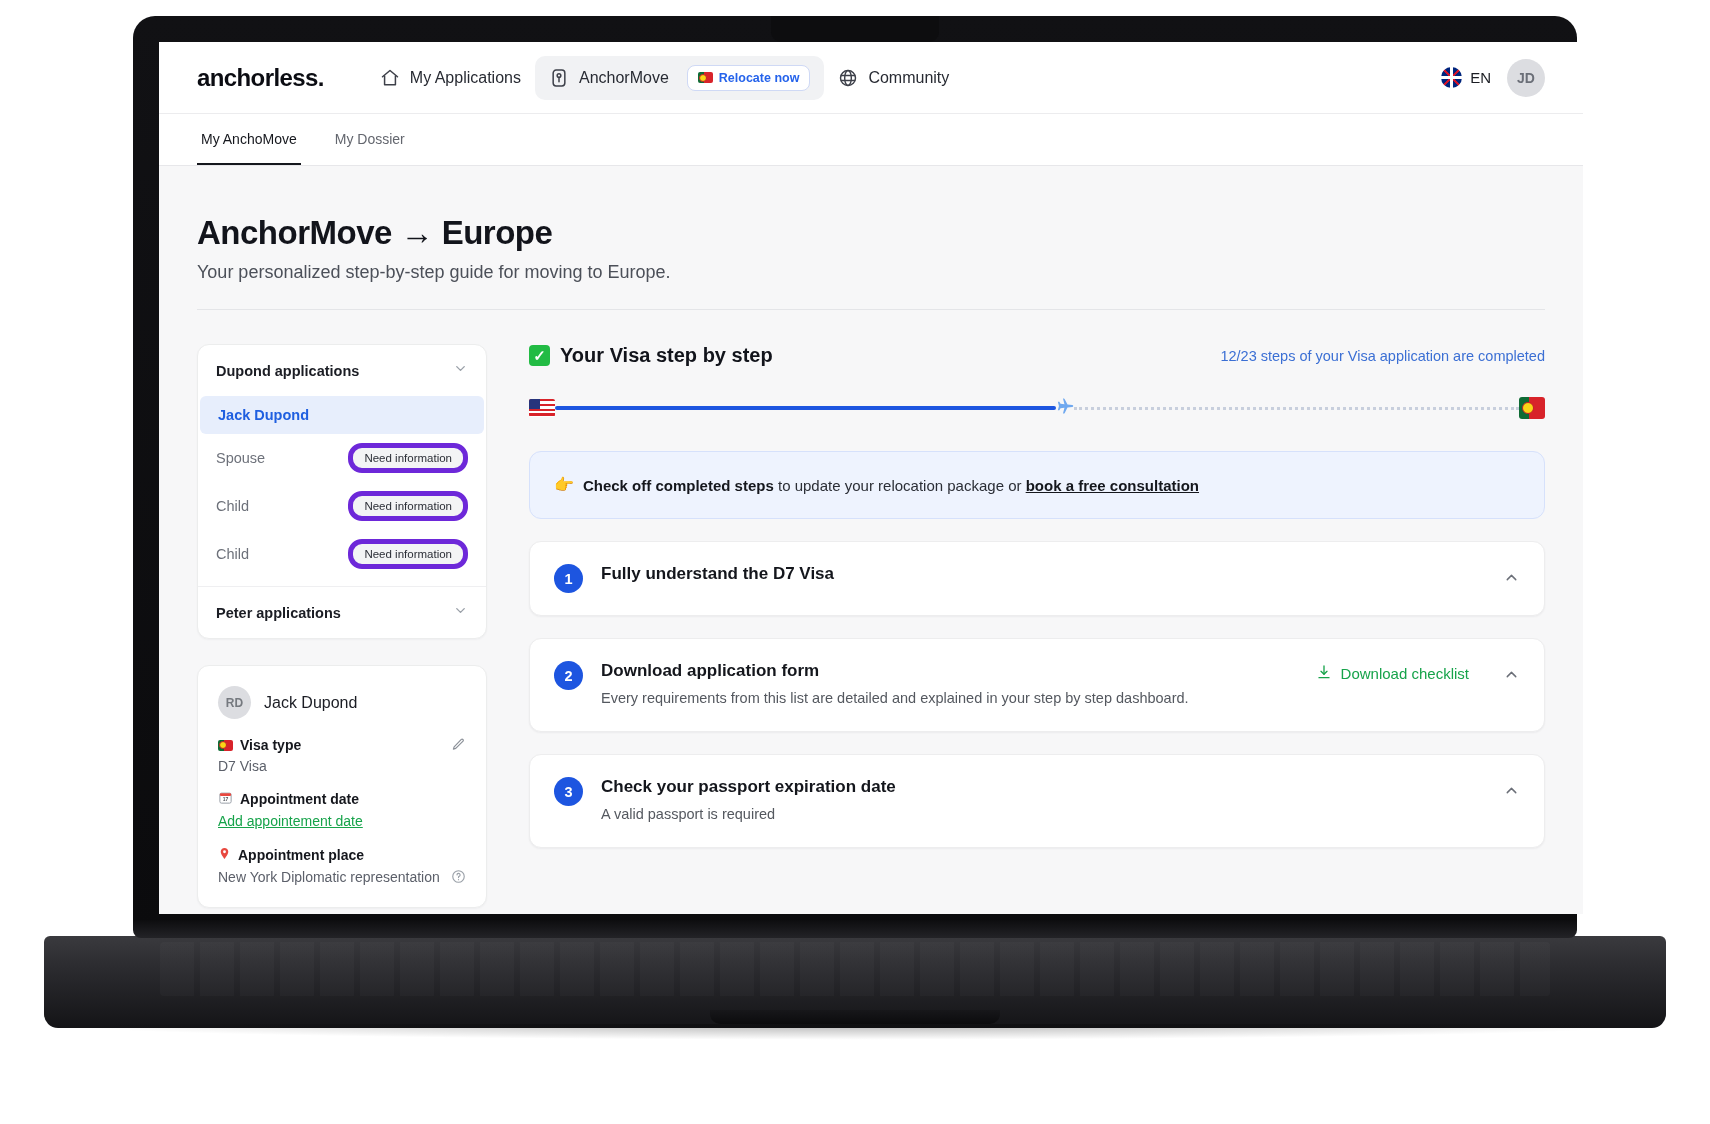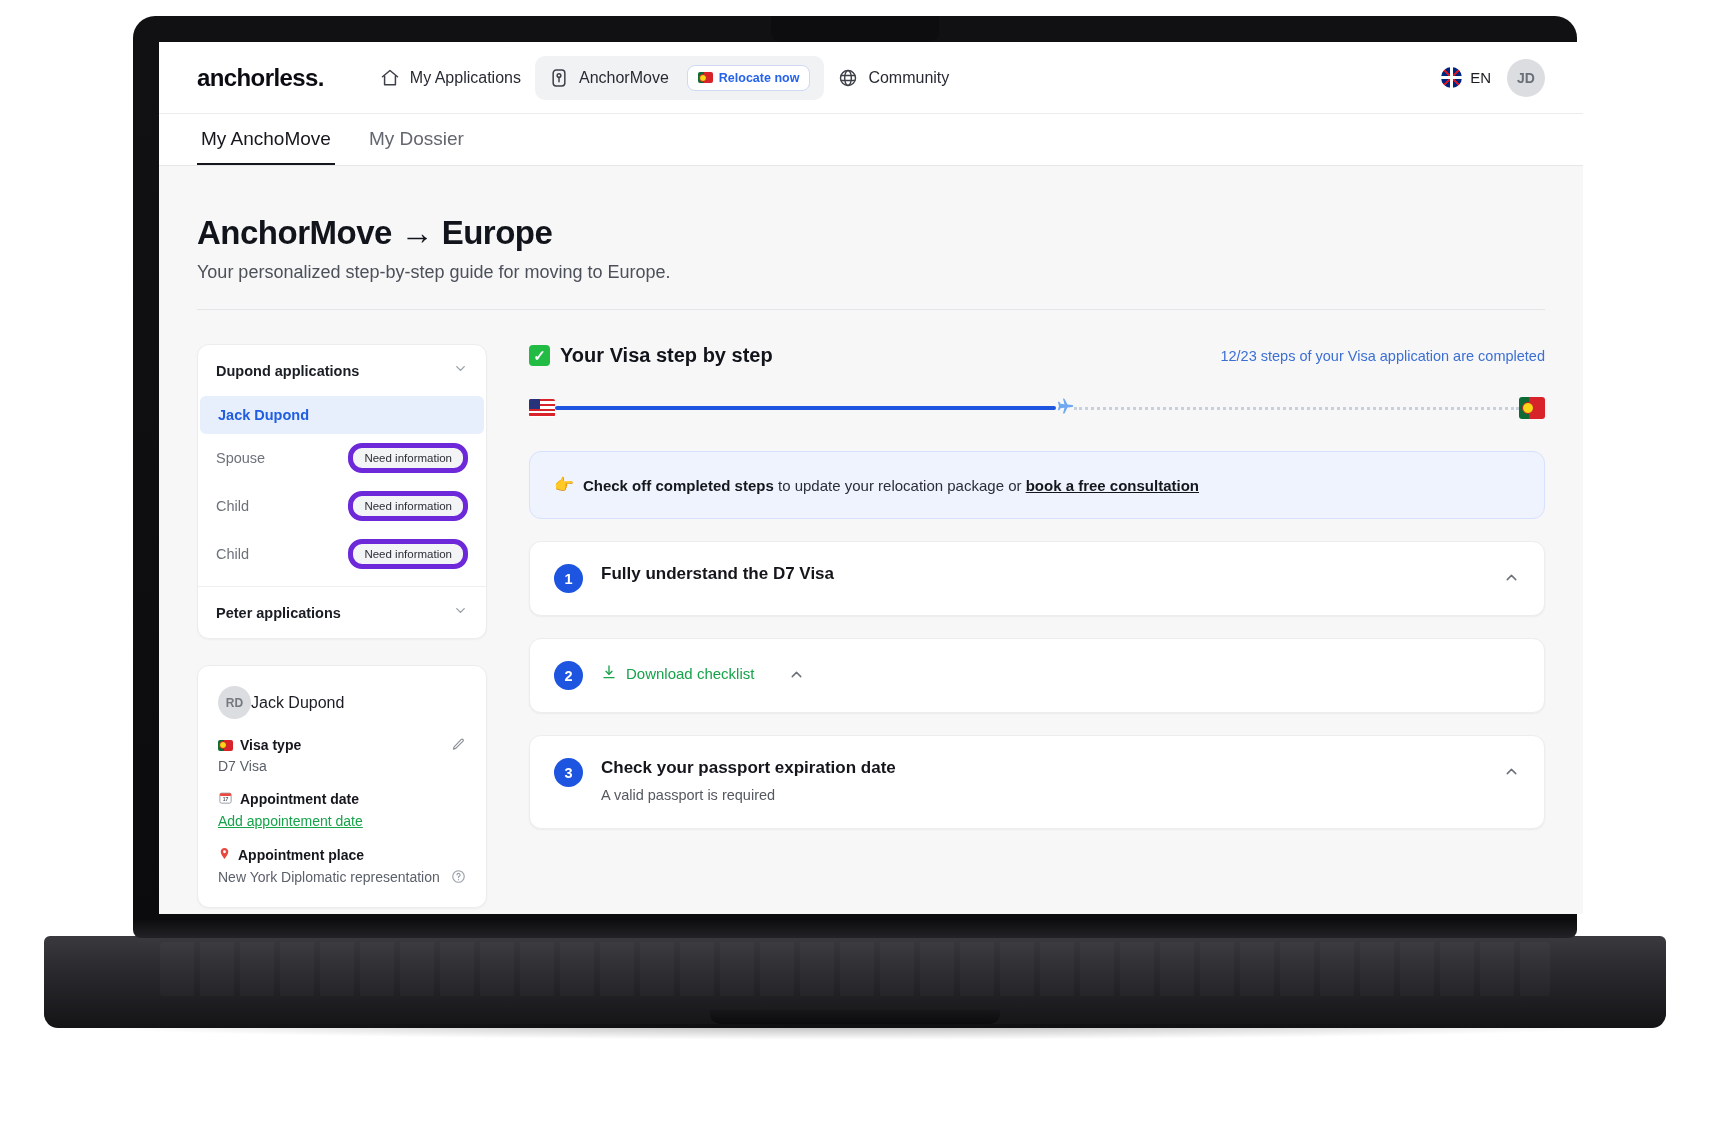--- a/index.html
+++ b/index.html
@@ -105,21 +105,21 @@
     display: flex; align-items: center; justify-content: center;
     cursor: pointer;
   }
 
   
   .tabbar {
     height: 52px; background: #fff; border-bottom: 1px solid #e7e7ea;
     display: flex; align-items: stretch; padding: 0 38px; gap: 30px;
   }
   .tab {
-    display: flex; align-items: center; font-size: 19px; color: #63666e;
+    display: flex; align-items: center; font-size: 14px; color: #63666e;
     cursor: pointer; border-bottom: 2px solid transparent; padding: 0 4px;
   }
   .tab.active { color: #15171d; border-bottom-color: #15171d; font-weight: 400; }
 
   
   .page { padding: 48px 38px 0 38px; background: #f7f7f8; height: calc(872px - 72px - 52px); }
   .page-title { font-size: 33px; font-weight: 700; color: #12141b; letter-spacing: -0.5px; }
   .page-sub { font-size: 18px; color: #4c5059; margin-top: 10px; }
   .divider { height: 1px; background: #e4e5e8; margin: 26px 0 0 0; }
 
@@ -146,21 +146,21 @@
   .app-row.selected { background: #e7eefc; color: #1f5fe0; font-weight: 700; border-radius: 6px; margin: 0 2px; }
   .need-badge {
     font-size: 11.5px; color: #2b2e36; background: #f3f4f5;
     border: 5px solid #6d28d9; border-radius: 14px; padding: 4px 11px;
     white-space: nowrap;
   }
   .acc-sep { height: 1px; background: #efeff1; margin: 8px 0 0 0; }
 
   
   .profile { margin-top: 26px; padding: 20px 20px 22px 20px; }
-  .profile-head { display: flex; align-items: center; margin-bottom: 18px; }
+  .profile-head { display: flex; align-items: center; gap: 13px; margin-bottom: 18px; }
   .profile-av {
     width: 33px; height: 33px; border-radius: 50%; background: #dcdde1;
     color: #75797f; font-size: 12px; font-weight: 600;
     display: flex; align-items: center; justify-content: center;
   }
   .profile-name { font-size: 16px; color: #1b1d24; }
   .field { margin-bottom: 16px; position: relative; }
   .field-label {
     font-size: 14px; font-weight: 700; color: #15171d;
     display: flex; align-items: center; gap: 7px;
@@ -458,20 +458,24 @@
             </div>
             <span>
               <svg class="caret" viewBox="0 0 24 24" fill="none" stroke="currentColor" stroke-width="2" stroke-linecap="round" stroke-linejoin="round">
                   <path d="M6 15l6-6 6 6"></path>
                 </svg>
             </span>
           </div>
 
           <div class="step-card">
             <div class="step-num">2</div>
+            <div class="step-main">
+              <div class="step-title">Download application form</div>
+              <div class="step-desc">Every requirements from this list are detailed and explained in your step by step dashboard.</div>
+            </div>
             <span class="dl-link">
               <span>
                 <svg class="dl-ico" viewBox="0 0 24 24" fill="none" stroke="currentColor" stroke-width="2" stroke-linecap="round" stroke-linejoin="round">
                     <path d="M12 3v12"></path>
                     <path d="M7.5 11l4.5 4.5 4.5-4.5"></path>
                     <path d="M4.5 20.5h15"></path>
                   </svg>
               </span>
               <span>Download checklist</span>
             </span>

